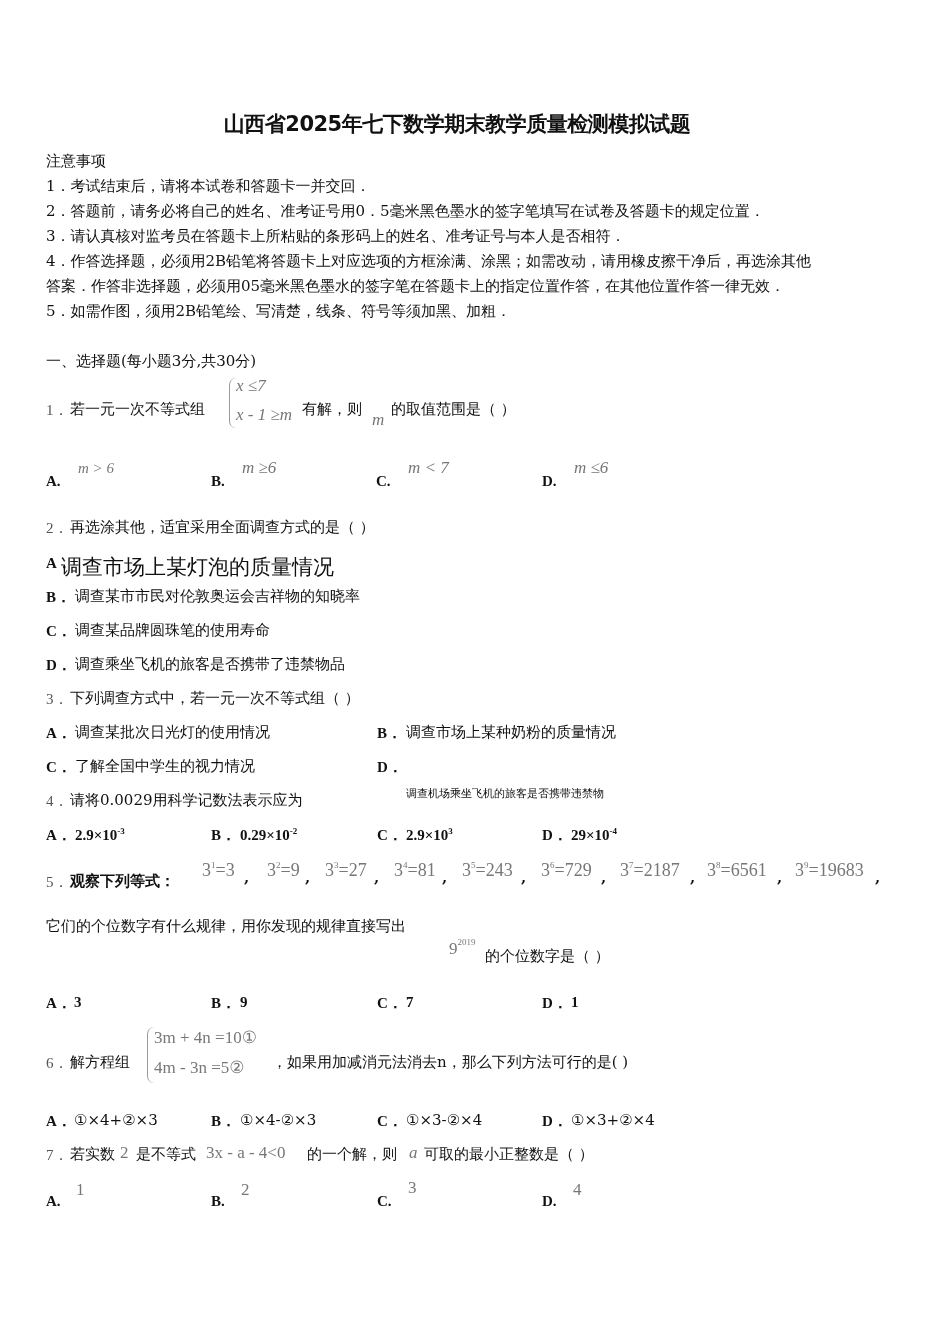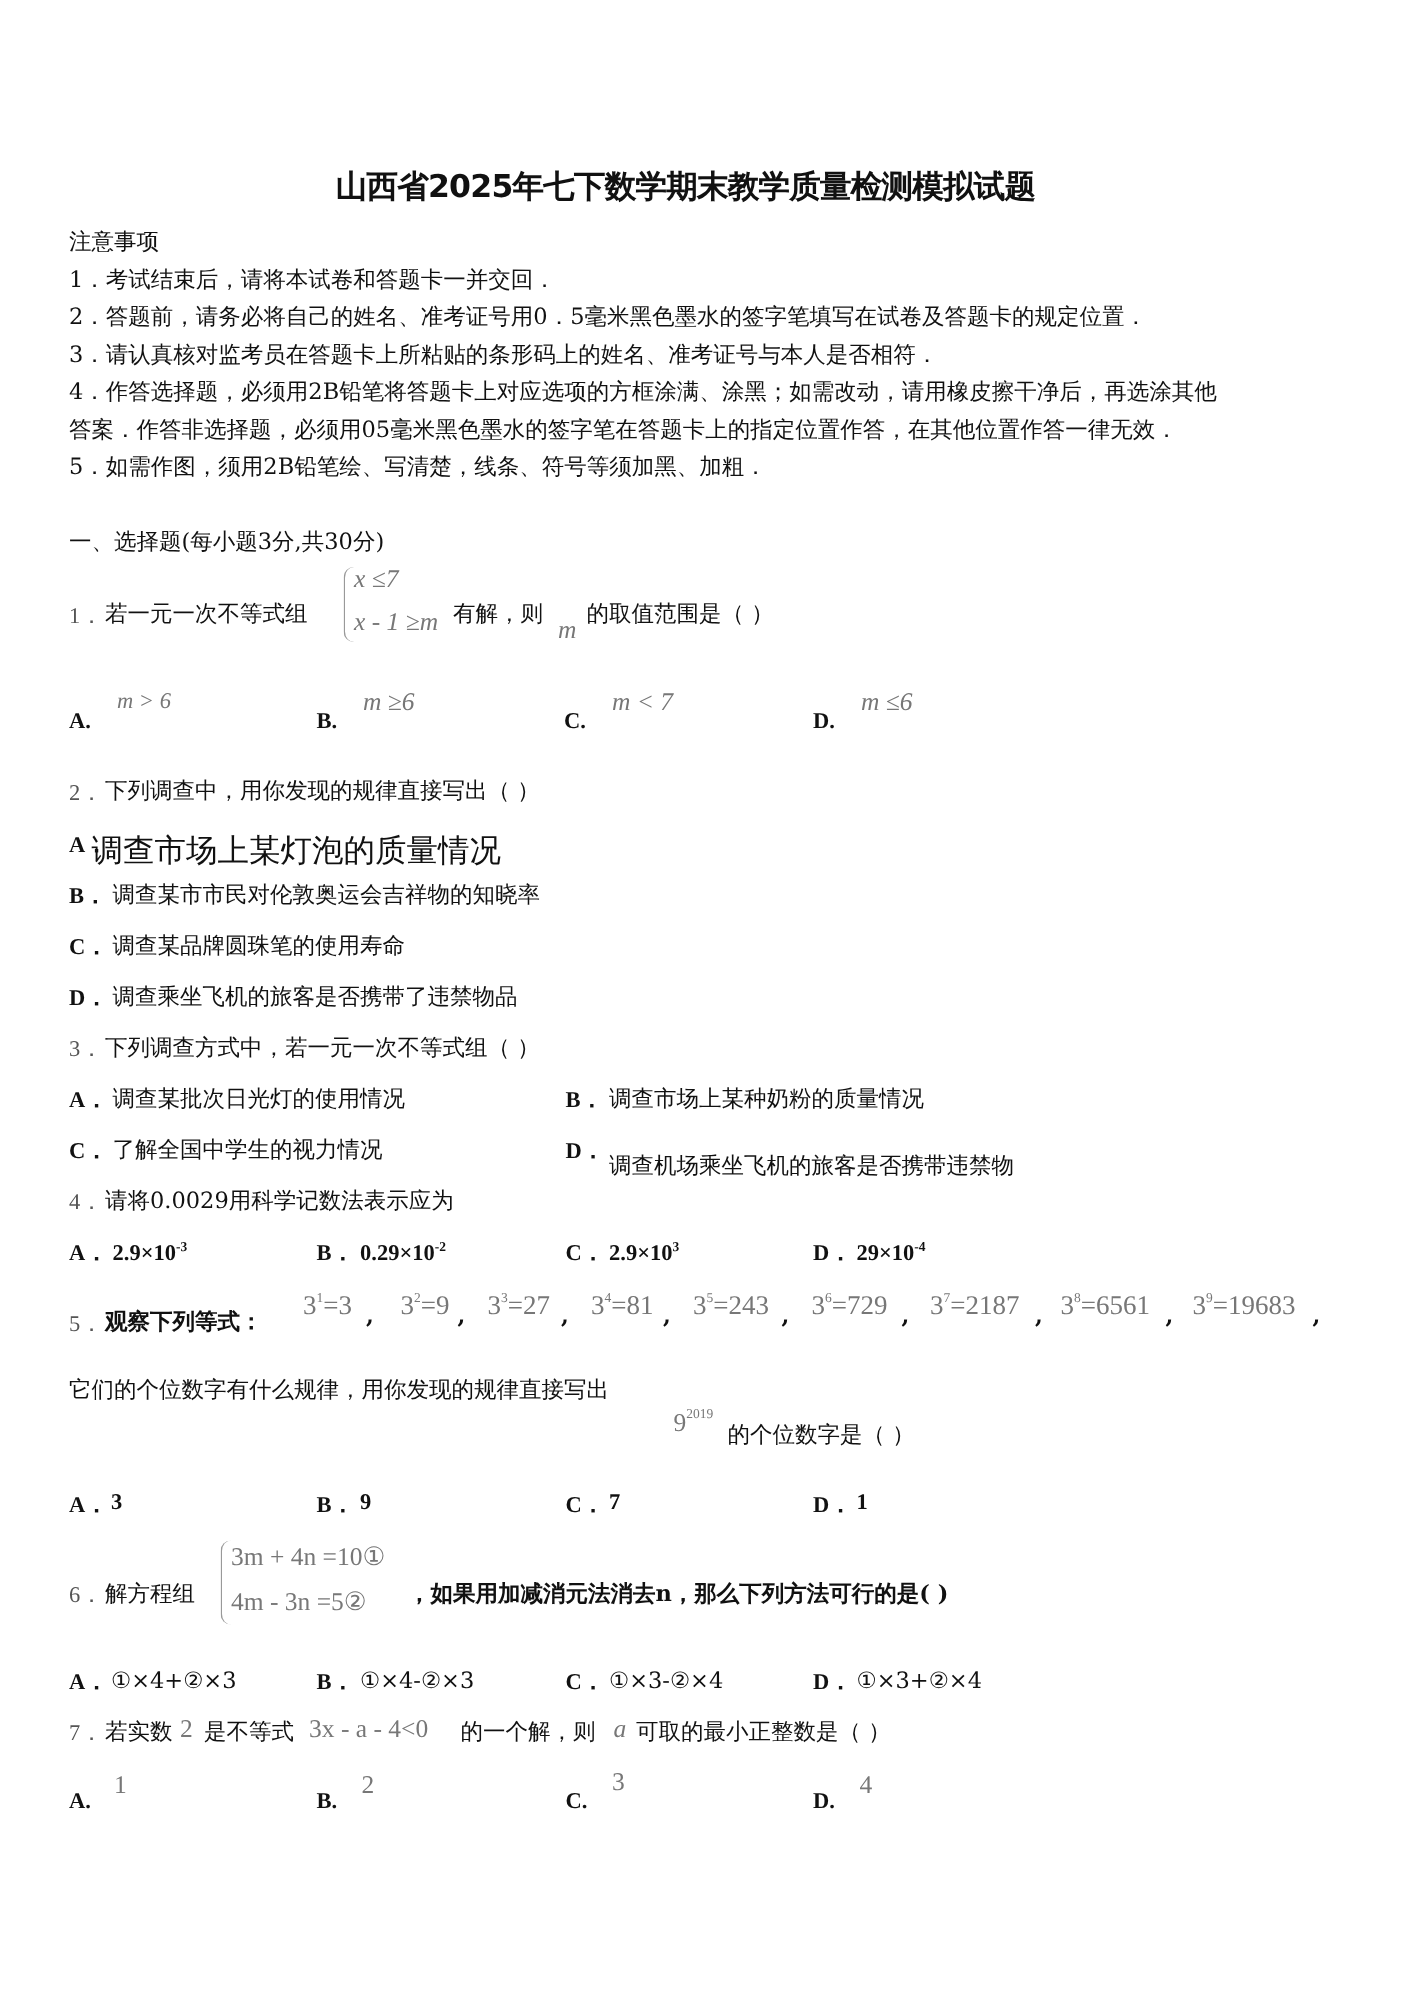--- a/index.html
+++ b/index.html
@@ -55,42 +55,42 @@
   <span class="abs optlabel" style="left:211px;top:473px">B.</span>
   <span class="abs math mathi" style="left:242px;top:458px">m ≥6</span>
   <span class="abs optlabel" style="left:376px;top:473px">C.</span>
   <span class="abs math mathi" style="left:408px;top:458px">m &lt; 7</span>
   <span class="abs optlabel" style="left:542px;top:473px">D.</span>
   <span class="abs math mathi" style="left:574px;top:458px">m ≤6</span>
 </div>
 
 <div>
   <span class="abs qnum" style="left:46px;top:519px;font-size:15px">2．</span>
-  <span class="abs" style="left:70px;top:518px;font-size:15px">下列调查中，用你发现的规律直接写出（    ）</span>
+  <span class="abs" style="left:70px;top:518px;font-size:15px">再选涂其他，适宜采用全面调查方式的是（    ）</span>
   <span class="abs optlabel" style="left:46px;top:554px">A．</span>
   <span class="abs" style="left:61px;top:553px;font-size:21px">调查市场上某灯泡的质量情况</span>
   <span class="abs optlabel" style="left:46px;top:588px">B．</span>
   <span class="abs" style="left:75px;top:587px;font-size:15px">调查某市市民对伦敦奥运会吉祥物的知晓率</span>
   <span class="abs optlabel" style="left:46px;top:622px">C．</span>
   <span class="abs" style="left:75px;top:621px;font-size:15px">调查某品牌圆珠笔的使用寿命</span>
   <span class="abs optlabel" style="left:46px;top:656px">D．</span>
   <span class="abs" style="left:75px;top:655px;font-size:15px">调查乘坐飞机的旅客是否携带了违禁物品</span>
 </div>
 
 <div>
   <span class="abs qnum" style="left:46px;top:690px;font-size:15px">3．</span>
   <span class="abs" style="left:70px;top:689px;font-size:15px">下列调查方式中，若一元一次不等式组（        ）</span>
   <span class="abs optlabel" style="left:46px;top:724px">A．</span>
   <span class="abs" style="left:75px;top:723px;font-size:15px">调查某批次日光灯的使用情况</span>
   <span class="abs optlabel" style="left:377px;top:724px">B．</span>
   <span class="abs" style="left:406px;top:723px;font-size:15px">调查市场上某种奶粉的质量情况</span>
   <span class="abs optlabel" style="left:46px;top:758px">C．</span>
   <span class="abs" style="left:75px;top:757px;font-size:15px">了解全国中学生的视力情况</span>
   <span class="abs optlabel" style="left:377px;top:758px">D．</span>
-  <span class="abs" style="left:406px;top:768px;font-size:15px">调查机场乘坐飞机的旅客是否携带违禁物</span>
+  <span class="abs" style="left:406px;top:786px;font-size:11px">调查机场乘坐飞机的旅客是否携带违禁物</span>
 </div>
 
 <div>
   <span class="abs qnum" style="left:46px;top:792px;font-size:15px">4．</span>
   <span class="abs bold" style="left:70px;top:791px;font-size:15px;font-weight:normal">请将0.0029用科学记数法表示应为</span>
 
   <span class="abs optlabel" style="left:46px;top:826px">A．</span>
   <span class="abs optlabel" style="left:75px;top:826px"><span>2.9×10</span><sup style="font-size:9px">-3</sup></span>
   <span class="abs optlabel" style="left:211px;top:826px">B．</span>
   <span class="abs optlabel" style="left:240px;top:826px"><span>0.29×10</span><sup style="font-size:9px">-2</sup></span>
@@ -136,21 +136,21 @@
   <span class="abs optlabel" style="left:542px;top:994px">D．</span>
   <span class="abs optlabel" style="left:571px;top:994px">1</span>
 </div>
 
 <div>
   <span class="abs qnum" style="left:46px;top:1054px;font-size:15px">6．</span>
   <span class="abs" style="left:70px;top:1053px;font-size:15px">解方程组</span>
   <div class="brace" style="left:147px;top:1027px;width:6px;height:56px"></div>
   <span class="abs math" style="left:154px;top:1027px">3m + 4n =10①</span>
   <span class="abs math" style="left:154px;top:1057px">4m - 3n =5②</span>
-  <span class="abs bold" style="left:272px;top:1053px;font-size:15px;font-weight:bold">，如果用加减消元法消去n，那么下列方法可行的是(        )</span>
+  <span class="abs bold" style="left:272px;top:1053px;font-size:15px;font-weight:normal">，如果用加减消元法消去n，那么下列方法可行的是(        )</span>
 
   <span class="abs optlabel" style="left:46px;top:1112px">A．</span>
   <span class="abs" style="left:74px;top:1111px;font-size:15px">①×4+②×3</span>
   <span class="abs optlabel" style="left:211px;top:1112px">B．</span>
   <span class="abs" style="left:240px;top:1111px;font-size:15px">①×4-②×3</span>
   <span class="abs optlabel" style="left:377px;top:1112px">C．</span>
   <span class="abs" style="left:406px;top:1111px;font-size:15px">①×3-②×4</span>
   <span class="abs optlabel" style="left:542px;top:1112px">D．</span>
   <span class="abs" style="left:571px;top:1111px;font-size:15px">①×3+②×4</span>
 </div>

